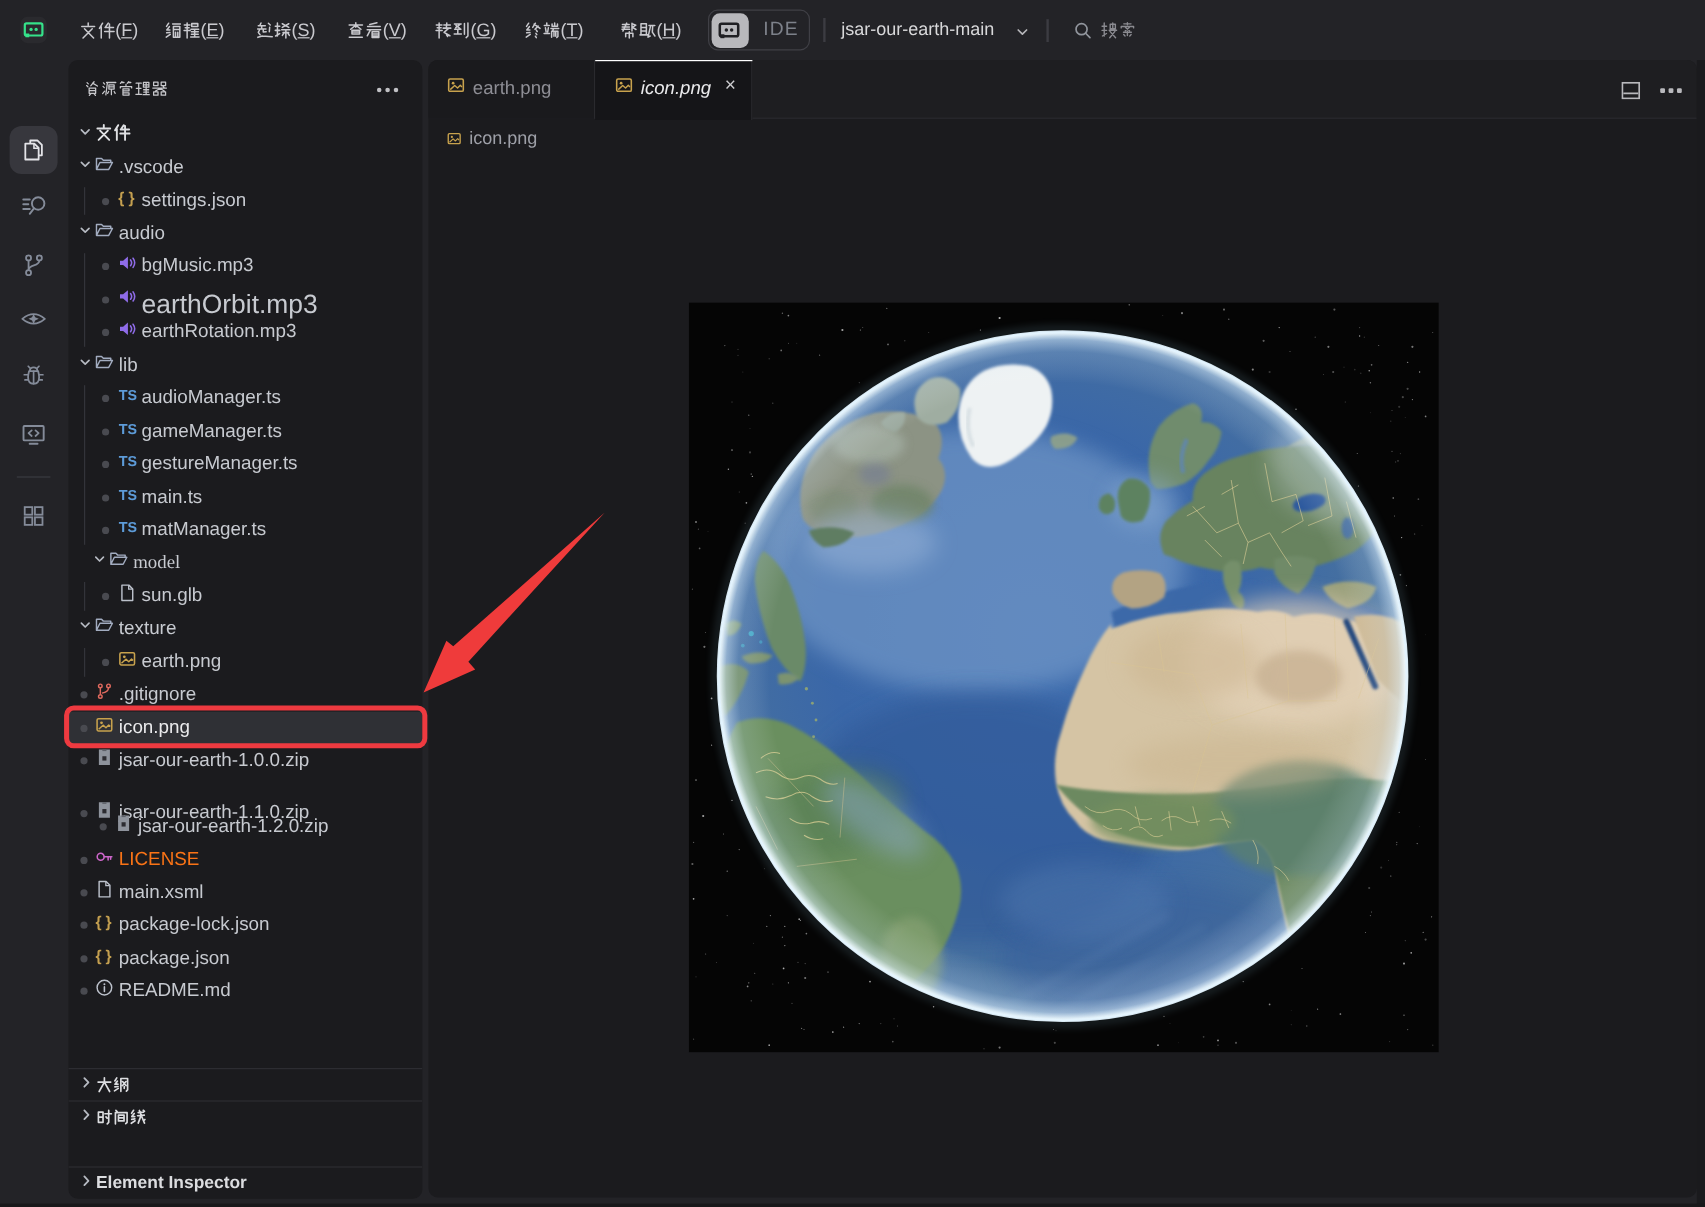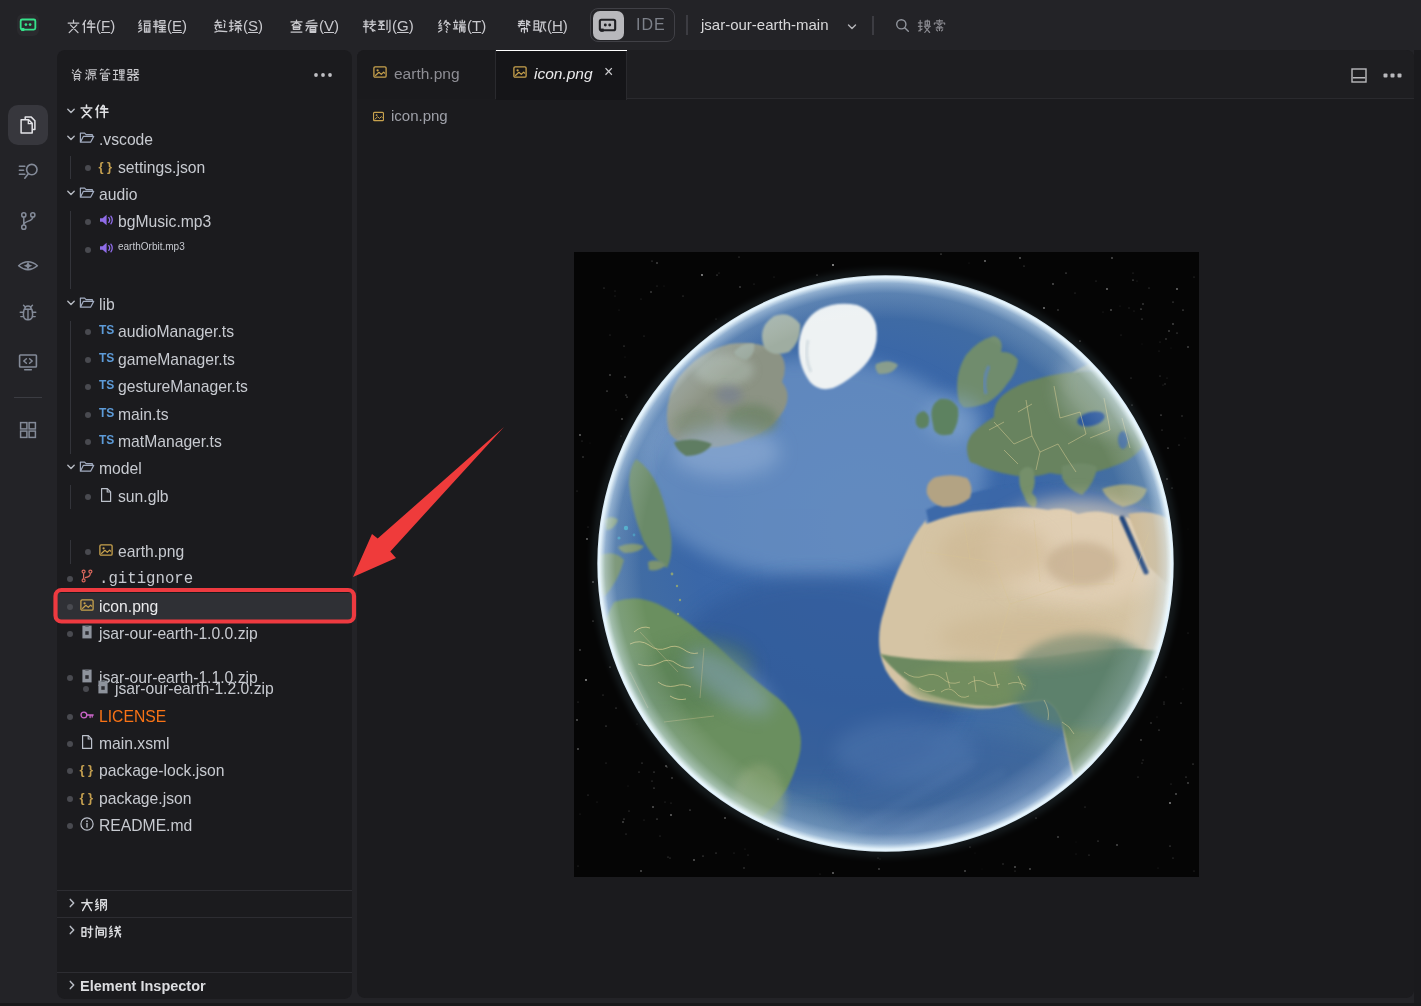--- a/index.html
+++ b/index.html
@@ -172,21 +172,29 @@
           <path d="M10.8 5.6 Q12.6 8 10.8 10.4 M12.9 4.2 Q15.6 8 12.9 11.8" stroke="#8f6ce8" stroke-width="1.3" stroke-linecap="round"></path>
         </svg></span>
       <span style="position:absolute;left:61px;top:4.7px;color:#c7cad0;font-size:15.7px;white-space:nowrap">bgMusic.mp3</span>
     </div>
     <div style="position:absolute;left:0;top:186.2px;width:295px;height:27.4px;">
       <span style="position:absolute;left:28px;top:10.7px;width:6px;height:6px;border-radius:50%;background:#494a50"></span>
       <span style="position:absolute;left:41px;top:2.7px"><svg width="16" height="16" viewBox="0 0 16 16" fill="none" style="vertical-align:-3px">
           <path d="M2 6.2 H4.6 L8.6 2.8 V13.2 L4.6 9.8 H2 Z" fill="#8f6ce8"></path>
           <path d="M10.8 5.6 Q12.6 8 10.8 10.4 M12.9 4.2 Q15.6 8 12.9 11.8" stroke="#8f6ce8" stroke-width="1.3" stroke-linecap="round"></path>
         </svg></span>
-      <span style="position:absolute;left:61px;top:4.7px;color:#c7cad0;font-size:10px;white-space:nowrap">earthOrbit.mp3</span>
+      <span style="position:absolute;left:61px;top:4.7px;color:#c7cad0;font-size:22px;white-space:nowrap">earthOrbit.mp3</span>
+    </div>
+    <div style="position:absolute;left:0;top:213.7px;width:295px;height:27.4px;">
+      <span style="position:absolute;left:28px;top:10.7px;width:6px;height:6px;border-radius:50%;background:#494a50"></span>
+      <span style="position:absolute;left:41px;top:2.7px"><svg width="16" height="16" viewBox="0 0 16 16" fill="none" style="vertical-align:-3px">
+          <path d="M2 6.2 H4.6 L8.6 2.8 V13.2 L4.6 9.8 H2 Z" fill="#8f6ce8"></path>
+          <path d="M10.8 5.6 Q12.6 8 10.8 10.4 M12.9 4.2 Q15.6 8 12.9 11.8" stroke="#8f6ce8" stroke-width="1.3" stroke-linecap="round"></path>
+        </svg></span>
+      <span style="position:absolute;left:61px;top:4.7px;color:#c7cad0;font-size:15.7px;white-space:nowrap">earthRotation.mp3</span>
     </div>
     <div style="position:absolute;left:0;top:241.1px;width:295px;height:27.4px;">
       <span style="position:absolute;left:6px;top:2.7px"><svg width="16" height="16" viewBox="0 0 16 16" fill="none" style="vertical-align:-3px">
           <path d="M4.8 6.3 L8 9.5 L11.2 6.3" stroke="#b6bac2" stroke-width="1.4" stroke-linecap="round" stroke-linejoin="round"></path>
         </svg></span>
       <span style="position:absolute;left:22px;top:2.7px"><svg width="16" height="16" viewBox="0 0 16 16" fill="none" style="vertical-align:-3px">
           <path d="M1.4 12.2 V3.1 H5.6 L7.1 4.6 H13.3 V6.4 M1.4 12.2 H11.6 L14.7 6.4 H4.3 L1.4 12.2 Z" stroke="#a2acc0" stroke-width="1.2" stroke-linejoin="round"></path>
         </svg></span>
       <span style="position:absolute;left:42px;top:4.7px;color:#c7cad0;font-size:15.7px;white-space:nowrap">lib</span>
     </div>
@@ -218,47 +226,56 @@
         </svg></span>
       <span style="position:absolute;left:61px;top:4.7px;color:#c7cad0;font-size:15.7px;white-space:nowrap">main.ts</span>
     </div>
     <div style="position:absolute;left:0;top:378.4px;width:295px;height:27.4px;">
       <span style="position:absolute;left:28px;top:10.7px;width:6px;height:6px;border-radius:50%;background:#494a50"></span>
       <span style="position:absolute;left:41px;top:2.7px"><svg width="16" height="16" viewBox="0 0 16 16" fill="none" style="vertical-align:-3px">
           <text x="1" y="12.3" font-family="Liberation Sans" font-size="12" font-weight="bold" fill="#5d9bd8">TS</text>
         </svg></span>
       <span style="position:absolute;left:61px;top:4.7px;color:#c7cad0;font-size:15.7px;white-space:nowrap">matManager.ts</span>
     </div>
-    <div style="position:absolute;left:0;top:405.8px;width:295px;height:27.4px;">
+    <div style="position:absolute;left:12px;top:405.8px;width:295px;height:27.4px;font-family:Liberation Serif, serif;">
       <span style="position:absolute;left:6px;top:2.7px"><svg width="16" height="16" viewBox="0 0 16 16" fill="none" style="vertical-align:-3px">
           <path d="M4.8 6.3 L8 9.5 L11.2 6.3" stroke="#b6bac2" stroke-width="1.4" stroke-linecap="round" stroke-linejoin="round"></path>
         </svg></span>
       <span style="position:absolute;left:22px;top:2.7px"><svg width="16" height="16" viewBox="0 0 16 16" fill="none" style="vertical-align:-3px">
           <path d="M1.4 12.2 V3.1 H5.6 L7.1 4.6 H13.3 V6.4 M1.4 12.2 H11.6 L14.7 6.4 H4.3 L1.4 12.2 Z" stroke="#a2acc0" stroke-width="1.2" stroke-linejoin="round"></path>
         </svg></span>
       <span style="position:absolute;left:42px;top:4.7px;color:#c7cad0;font-size:15.7px;white-space:nowrap">model</span>
     </div>
     <div style="position:absolute;left:0;top:433.3px;width:295px;height:27.4px;text-align:right;">
       <span style="position:absolute;left:28px;top:10.7px;width:6px;height:6px;border-radius:50%;background:#494a50"></span>
       <span style="position:absolute;left:41px;top:2.7px"><svg width="16" height="16" viewBox="0 0 16 16" fill="none" style="vertical-align:-3px">
           <path d="M3.6 1.6 H9.4 L12.6 4.8 V14.4 H3.6 Z" stroke="#bcc1cb" stroke-width="1.2" stroke-linejoin="round"></path>
           <path d="M9.2 1.8 V5 H12.4" stroke="#bcc1cb" stroke-width="1.1"></path>
         </svg></span>
       <span style="position:absolute;left:61px;top:4.7px;color:#c7cad0;font-size:15.7px;white-space:nowrap">sun.glb</span>
+    </div>
+    <div style="position:absolute;left:0;top:460.8px;width:295px;height:27.4px;">
+      <span style="position:absolute;left:6px;top:2.7px"><svg width="16" height="16" viewBox="0 0 16 16" fill="none" style="vertical-align:-3px">
+          <path d="M4.8 6.3 L8 9.5 L11.2 6.3" stroke="#b6bac2" stroke-width="1.4" stroke-linecap="round" stroke-linejoin="round"></path>
+        </svg></span>
+      <span style="position:absolute;left:22px;top:2.7px"><svg width="16" height="16" viewBox="0 0 16 16" fill="none" style="vertical-align:-3px">
+          <path d="M1.4 12.2 V3.1 H5.6 L7.1 4.6 H13.3 V6.4 M1.4 12.2 H11.6 L14.7 6.4 H4.3 L1.4 12.2 Z" stroke="#a2acc0" stroke-width="1.2" stroke-linejoin="round"></path>
+        </svg></span>
+      <span style="position:absolute;left:42px;top:4.7px;color:#c7cad0;font-size:15.7px;white-space:nowrap">texture</span>
     </div>
     <div style="position:absolute;left:0;top:488.2px;width:295px;height:27.4px;">
       <span style="position:absolute;left:28px;top:10.7px;width:6px;height:6px;border-radius:50%;background:#494a50"></span>
       <span style="position:absolute;left:41px;top:2.7px"><svg width="16" height="16" viewBox="0 0 16 16" fill="none" style="vertical-align:-3px">
           <rect x="1.9" y="2.9" width="12.2" height="10.2" rx="1.2" stroke="#c8a24d" stroke-width="1.3"></rect>
           <circle cx="5.6" cy="6.3" r="1.15" fill="#c8a24d"></circle>
           <path d="M3.2 11.7 L6.9 8.3 L9.3 10.4 L11.6 8.1 L12.9 9.5" stroke="#c8a24d" stroke-width="1.2" stroke-linejoin="round"></path>
         </svg></span>
       <span style="position:absolute;left:61px;top:4.7px;color:#c7cad0;font-size:15.7px;white-space:nowrap">earth.png</span>
     </div>
-    <div style="position:absolute;left:0;top:515.6px;width:295px;height:27.4px;font-family:Liberation Mono, monospace;">
+    <div style="position:absolute;left:0;top:515.6px;width:295px;height:27.4px;">
       <span style="position:absolute;left:10px;top:10.7px;width:6px;height:6px;border-radius:50%;background:#494a50"></span>
       <span style="position:absolute;left:22px;top:2.7px"><svg width="16" height="16" viewBox="0 0 16 16" fill="none" style="vertical-align:-3px">
           <circle cx="4.6" cy="3.6" r="1.5" stroke="#e0695e" stroke-width="1.2"></circle>
           <circle cx="11.4" cy="3.6" r="1.5" stroke="#e0695e" stroke-width="1.2"></circle>
           <circle cx="4.6" cy="12.4" r="1.5" stroke="#e0695e" stroke-width="1.2"></circle>
           <path d="M4.6 5.2 V10.8 M11.4 5.2 Q11.4 9 5.9 9.6" stroke="#e0695e" stroke-width="1.2" fill="none"></path>
         </svg></span>
       <span style="position:absolute;left:42px;top:4.7px;color:#c7cad0;font-size:15.7px;white-space:nowrap">.gitignore</span>
     </div>
     <div style="position:absolute;left:0;top:543.1px;width:295px;height:27.4px;background:#2f3035;">

